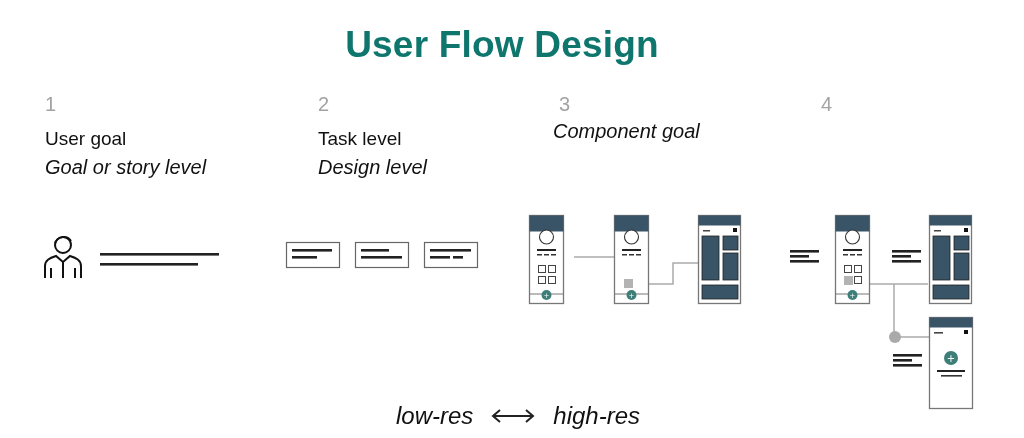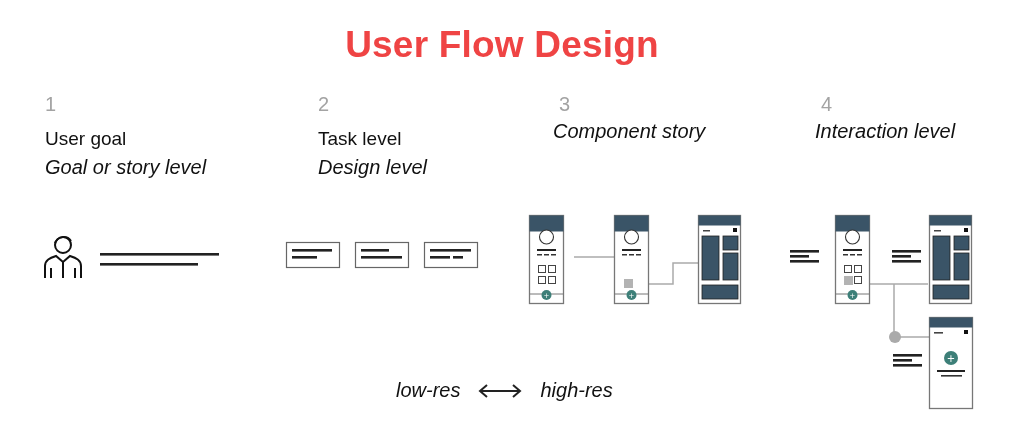--- a/index.html
+++ b/index.html
@@ -1,49 +1,48 @@
 <!DOCTYPE html>
 <html><head>
 <meta charset="utf-8">
 <style>
   html, body { margin: 0; padding: 0; background: #ffffff; }
   body { width: 1024px; height: 438px; position: relative; overflow: hidden; font-family: "Liberation Sans", "DejaVu Sans", sans-serif; color: #111; }
-  .title { position: absolute; left: 0; width: 1004px; top: 24px; text-align: center; font-size: 37px; font-weight: bold; color: #ef4444; letter-spacing: 0.2px; }
+  .title { position: absolute; left: 0; width: 1004px; top: 24px; text-align: center; font-size: 37px; font-weight: bold; color: #0f766e; letter-spacing: 0.2px; }
   .step { position: absolute; top: 92px; }
   .step .num { font-size: 20px; color: #a3a3a3; line-height: 24px; height: 26px; }
   .step .name { font-size: 19px; line-height: 30px; margin-top: 6px; color: #111; }
   .step .level { font-size: 20px; font-style: italic; line-height: 26px; color: #111; text-align: center; }
   #step1 { left: 45px; } #step2 { left: 318px; } #step3 { left: 553px; } #step4 { left: 815px; }
   #step1 .num { margin-left: 0; } #step3 .num, #step4 .num { margin-left: 6px; }
-  .caption { position: absolute; top: 379px; left: 396px; font-size: 20px; font-style: italic; display: flex; align-items: center; gap: 18px; }
+  .caption { position: absolute; top: 402px; left: 396px; font-size: 24px; font-style: italic; display: flex; align-items: center; gap: 18px; }
   .caption svg { display: block; }
   svg.diagram { position: absolute; left: 0; top: 0; }
 </style>
 </head>
 <body>
 
 <div class="title">User Flow Design</div>
 
 <div class="step" id="step1">
   <div class="num">1</div>
   <div class="name">User goal</div>
   <div class="level">Goal or story level</div>
 </div>
 <div class="step" id="step2">
   <div class="num">2</div>
   <div class="name">Task level</div>
   <div class="level">Design level</div>
 </div>
 <div class="step" id="step3">
   <div class="num">3</div>
-  <div class="level">Component story</div>
+  <div class="level">Component goal</div>
 </div>
 <div class="step" id="step4">
   <div class="num">4</div>
-  <div class="level">Interaction level</div>
 </div>
 
 <svg class="diagram" width="1024" height="438">
   <defs>
 
     <g id="profile-screen">
       <rect x="0.5" y="0.5" width="34" height="88" fill="#fff" stroke="#777" stroke-width="1.3"></rect>
       <rect x="0.5" y="0.5" width="34" height="16" fill="#3a5467"></rect>
       <circle cx="17.5" cy="22" r="7" fill="#fff" stroke="#333" stroke-width="1.1"></circle>
       <rect x="8" y="34" width="19" height="2" fill="#222"></rect>

